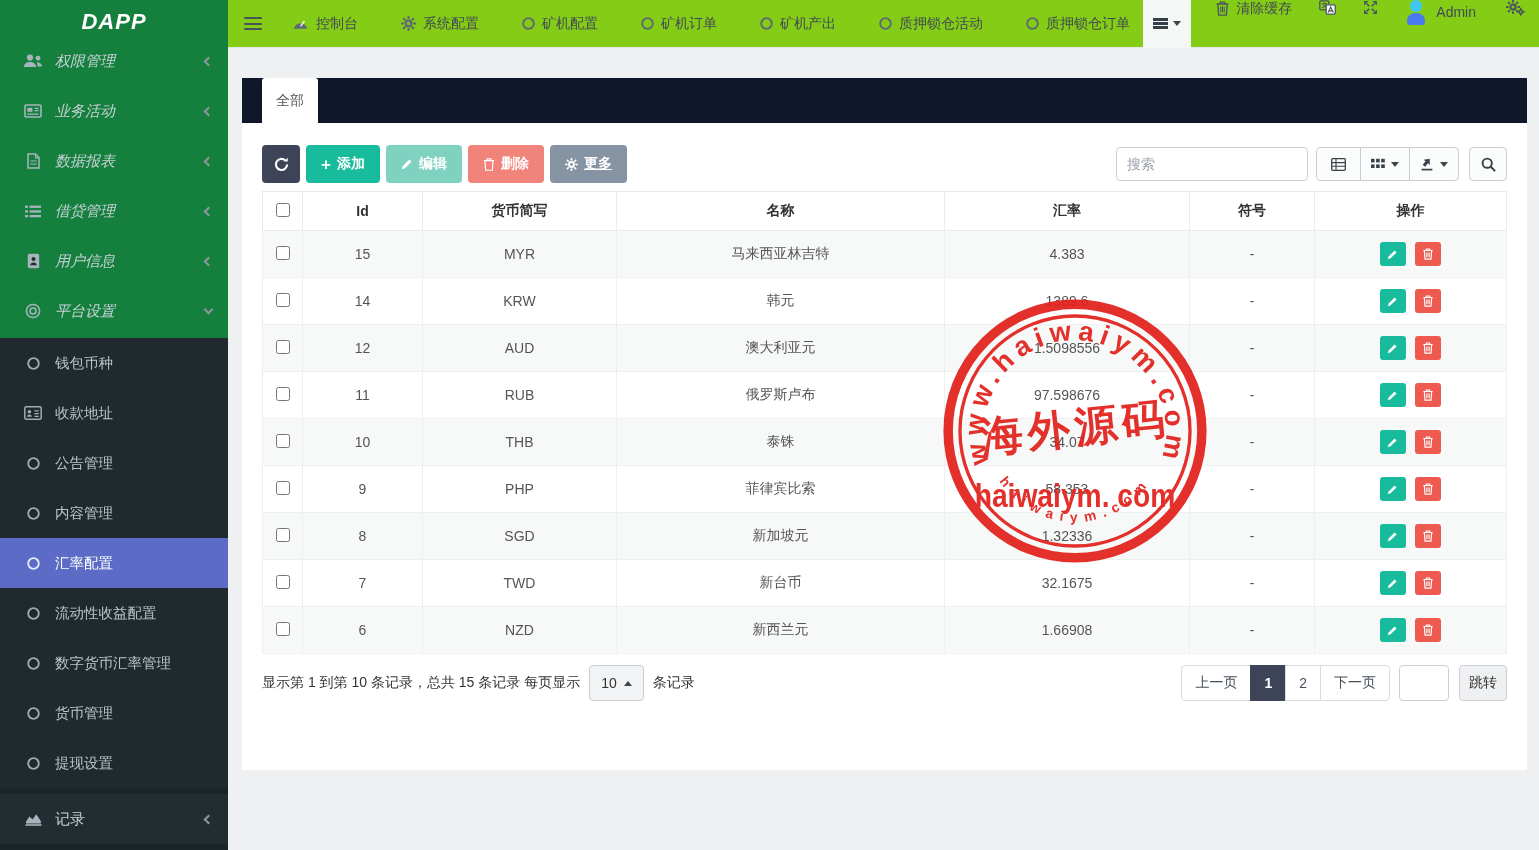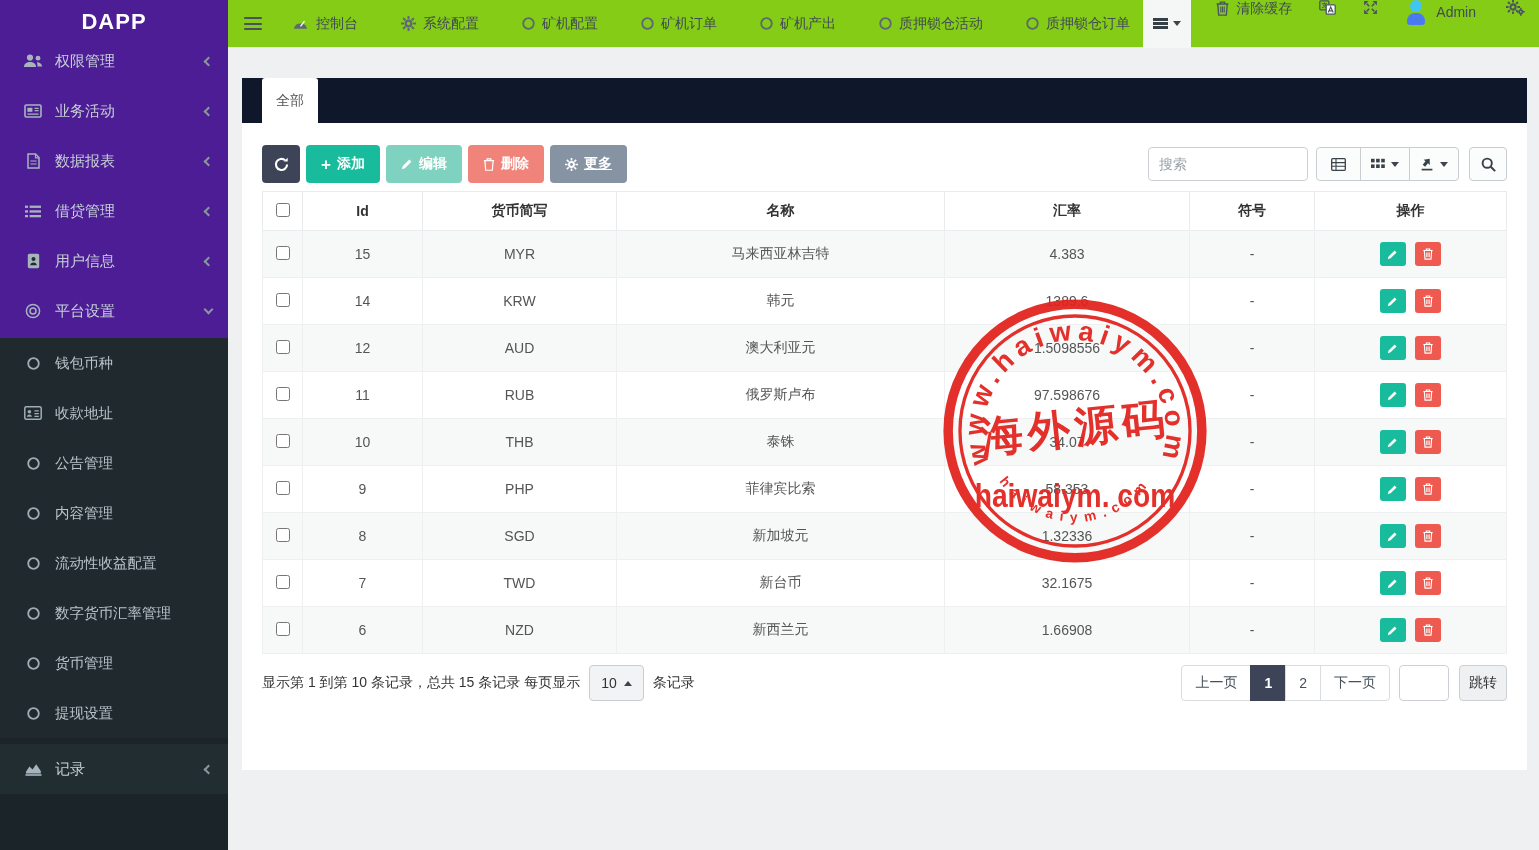--- a/index.html
+++ b/index.html
@@ -3,21 +3,21 @@
 <meta charset="utf-8">
 <style>
   * { box-sizing: border-box; margin: 0; padding: 0; }
   html,body { width:1539px; height:850px; }
   body {
     font-family: "Liberation Sans","DejaVu Sans",sans-serif;
     background:#eef0f1; position:relative; overflow:hidden; font-size:14px; color:#444;
   }
   
   .sidebar { position:absolute; left:0; top:0; width:228px; height:850px; background:#1b2428; }
-  .top-menu { background:#4c1d95; padding-bottom:2px; }
+  .top-menu { background:#15803d; padding-bottom:2px;font-style:italic; }
   .logo { height:36px; display:flex; align-items:center; justify-content:center;
           color:#fff; font-size:22px; font-weight:bold; letter-spacing:1px; padding-top:8px;}
   .menu-item { height:50px; display:flex; align-items:center; padding:0 16px 0 22px;
                font-size:15px; color:#c6d0d6; cursor:pointer; }
   .mi-icon { width:22px; margin-right:11px; color:#a7b4bc; display:flex; align-items:center; justify-content:center; flex:none;}
   .chev { margin-left:auto; width:7px; height:7px; border-right:2px solid #8a969e;
           border-bottom:2px solid #8a969e; transform:rotate(135deg); flex:none;}
   .chev.down { transform:rotate(45deg); margin-top:-4px;}
   .submenu { background:#1f292e; }
   .sub-item { height:50px; display:flex; align-items:center; padding:0 16px 0 22px;
@@ -63,21 +63,21 @@
   .toolbar { display:flex; align-items:center; padding-top:22px; }
   .btn { height:38px; border:none; border-radius:4px; color:#fff; font-size:14px; font-weight:bold;
          display:inline-flex; align-items:center; gap:6px; padding:0 15px; margin-right:6px; cursor:pointer;}
   .btn-refresh { width:38px; justify-content:center; padding:0; background:#3d4457; }
   .btn-add { background:#18bc9c; }
   .btn-edit { background:#7ed2bf; }
   .btn-del  { background:#f0837a; }
   .btn-more { background:#8593a3;text-decoration:underline; }
   .plus-g { font-size:17px; font-weight:bold; line-height:1;}
   .search-wrap { margin-left:auto; display:flex; align-items:center; }
-  .search-input { width:160px; height:34px; border:1px solid #ccd0d4; border-radius:4px;
+  .search-input { width:192px; height:34px; border:1px solid #ccd0d4; border-radius:4px;
                   padding:0 10px; font-size:14px; color:#555; outline:none;}
   .search-input::placeholder { color:#9aa2a9; }
   .bgroup { display:flex; margin-left:8px; }
   .gbtn { height:34px; min-width:45px; background:#fbfcfc; border:1px solid #c9cdd1; display:flex;
           align-items:center; justify-content:center; gap:6px; color:#394249; margin-left:-1px; cursor:pointer; padding:0 10px;}
   .gbtn:first-child { border-radius:4px 0 0 4px; margin-left:0;}
   .gbtn:last-child { border-radius:0 4px 4px 0;}
   .sbtn { width:38px; height:34px; margin-left:10px; background:#fbfcfc; border:1px solid #c9cdd1;
           border-radius:4px; display:flex; align-items:center; justify-content:center; color:#394249; cursor:pointer;}
   
@@ -225,20 +225,28 @@
       <span>公告管理</span>
     </div>
     <div class="sub-item">
       <span class="mi-icon">
           <svg width="13" height="13" viewBox="0 0 13 13">
             <circle cx="6.5" cy="6.5" r="5.3" fill="none" stroke="currentColor" stroke-width="1.8"></circle>
           </svg>
         </span>
       <span>内容管理</span>
     </div>
+    <div class="sub-item active">
+      <span class="mi-icon">
+          <svg width="13" height="13" viewBox="0 0 13 13">
+            <circle cx="6.5" cy="6.5" r="5.3" fill="none" stroke="currentColor" stroke-width="1.8"></circle>
+          </svg>
+        </span>
+      <span>汇率配置</span>
+    </div>
     <div class="sub-item">
       <span class="mi-icon">
           <svg width="13" height="13" viewBox="0 0 13 13">
             <circle cx="6.5" cy="6.5" r="5.3" fill="none" stroke="currentColor" stroke-width="1.8"></circle>
           </svg>
         </span>
       <span>流动性收益配置</span>
     </div>
     <div class="sub-item">
       <span class="mi-icon">

